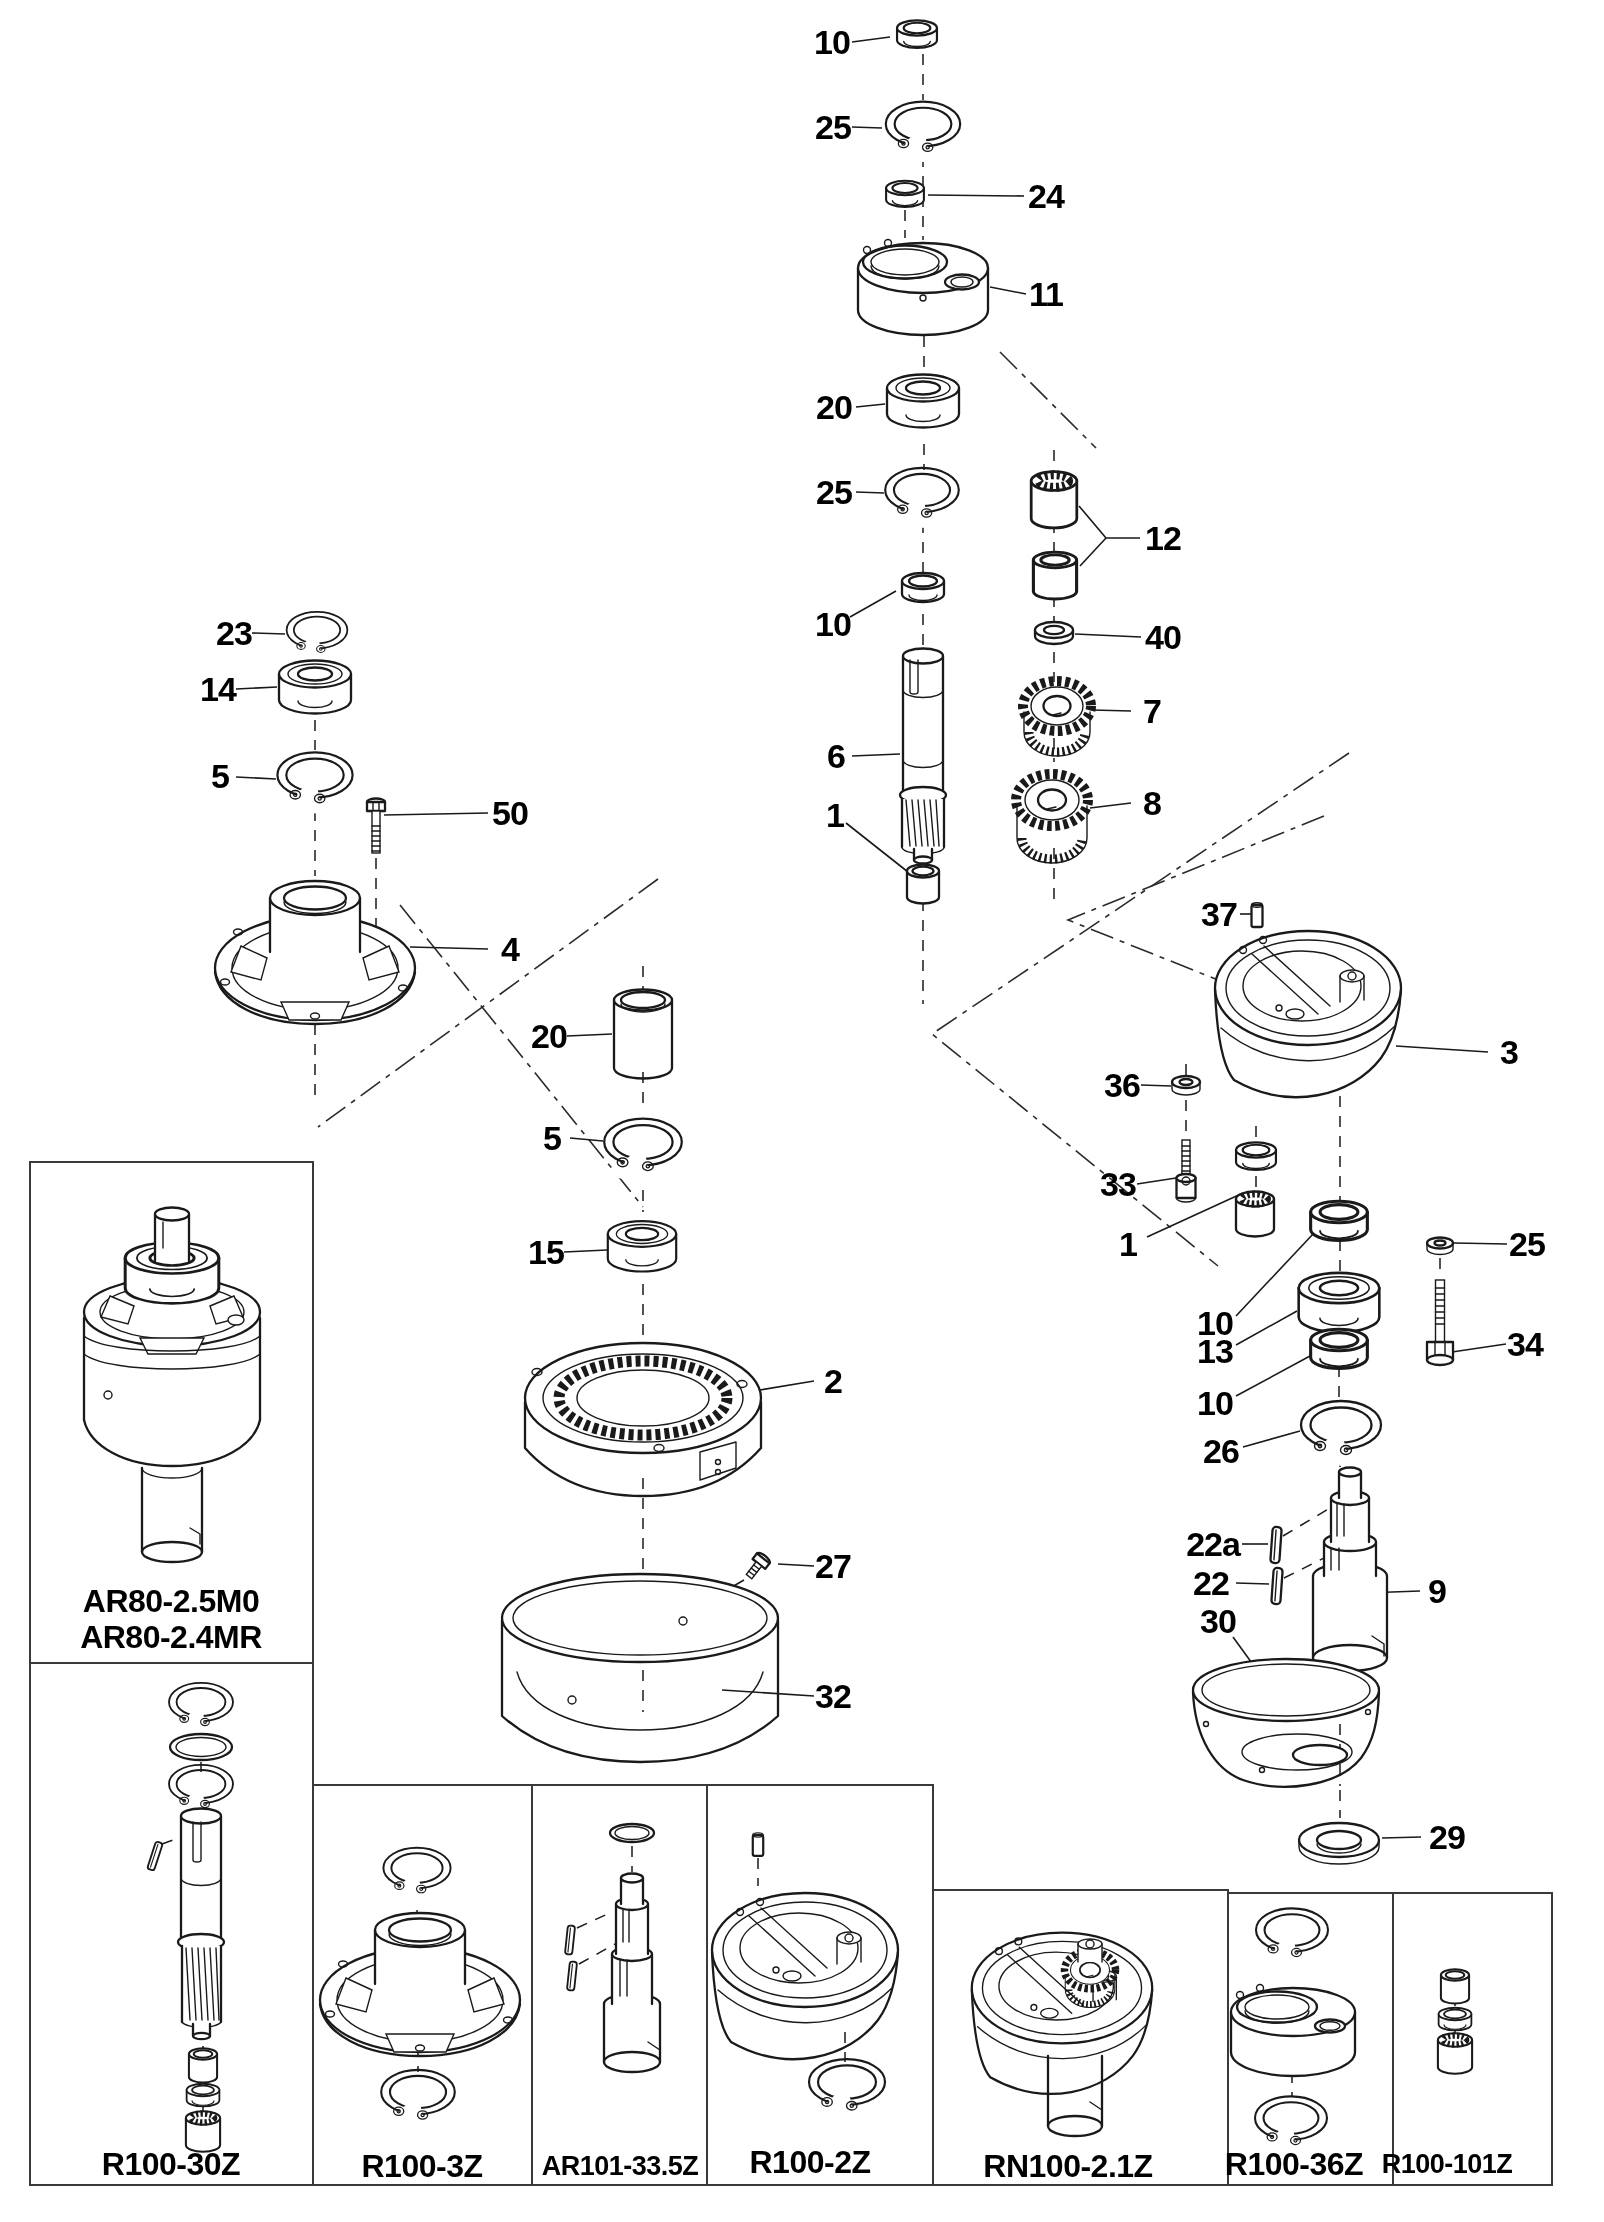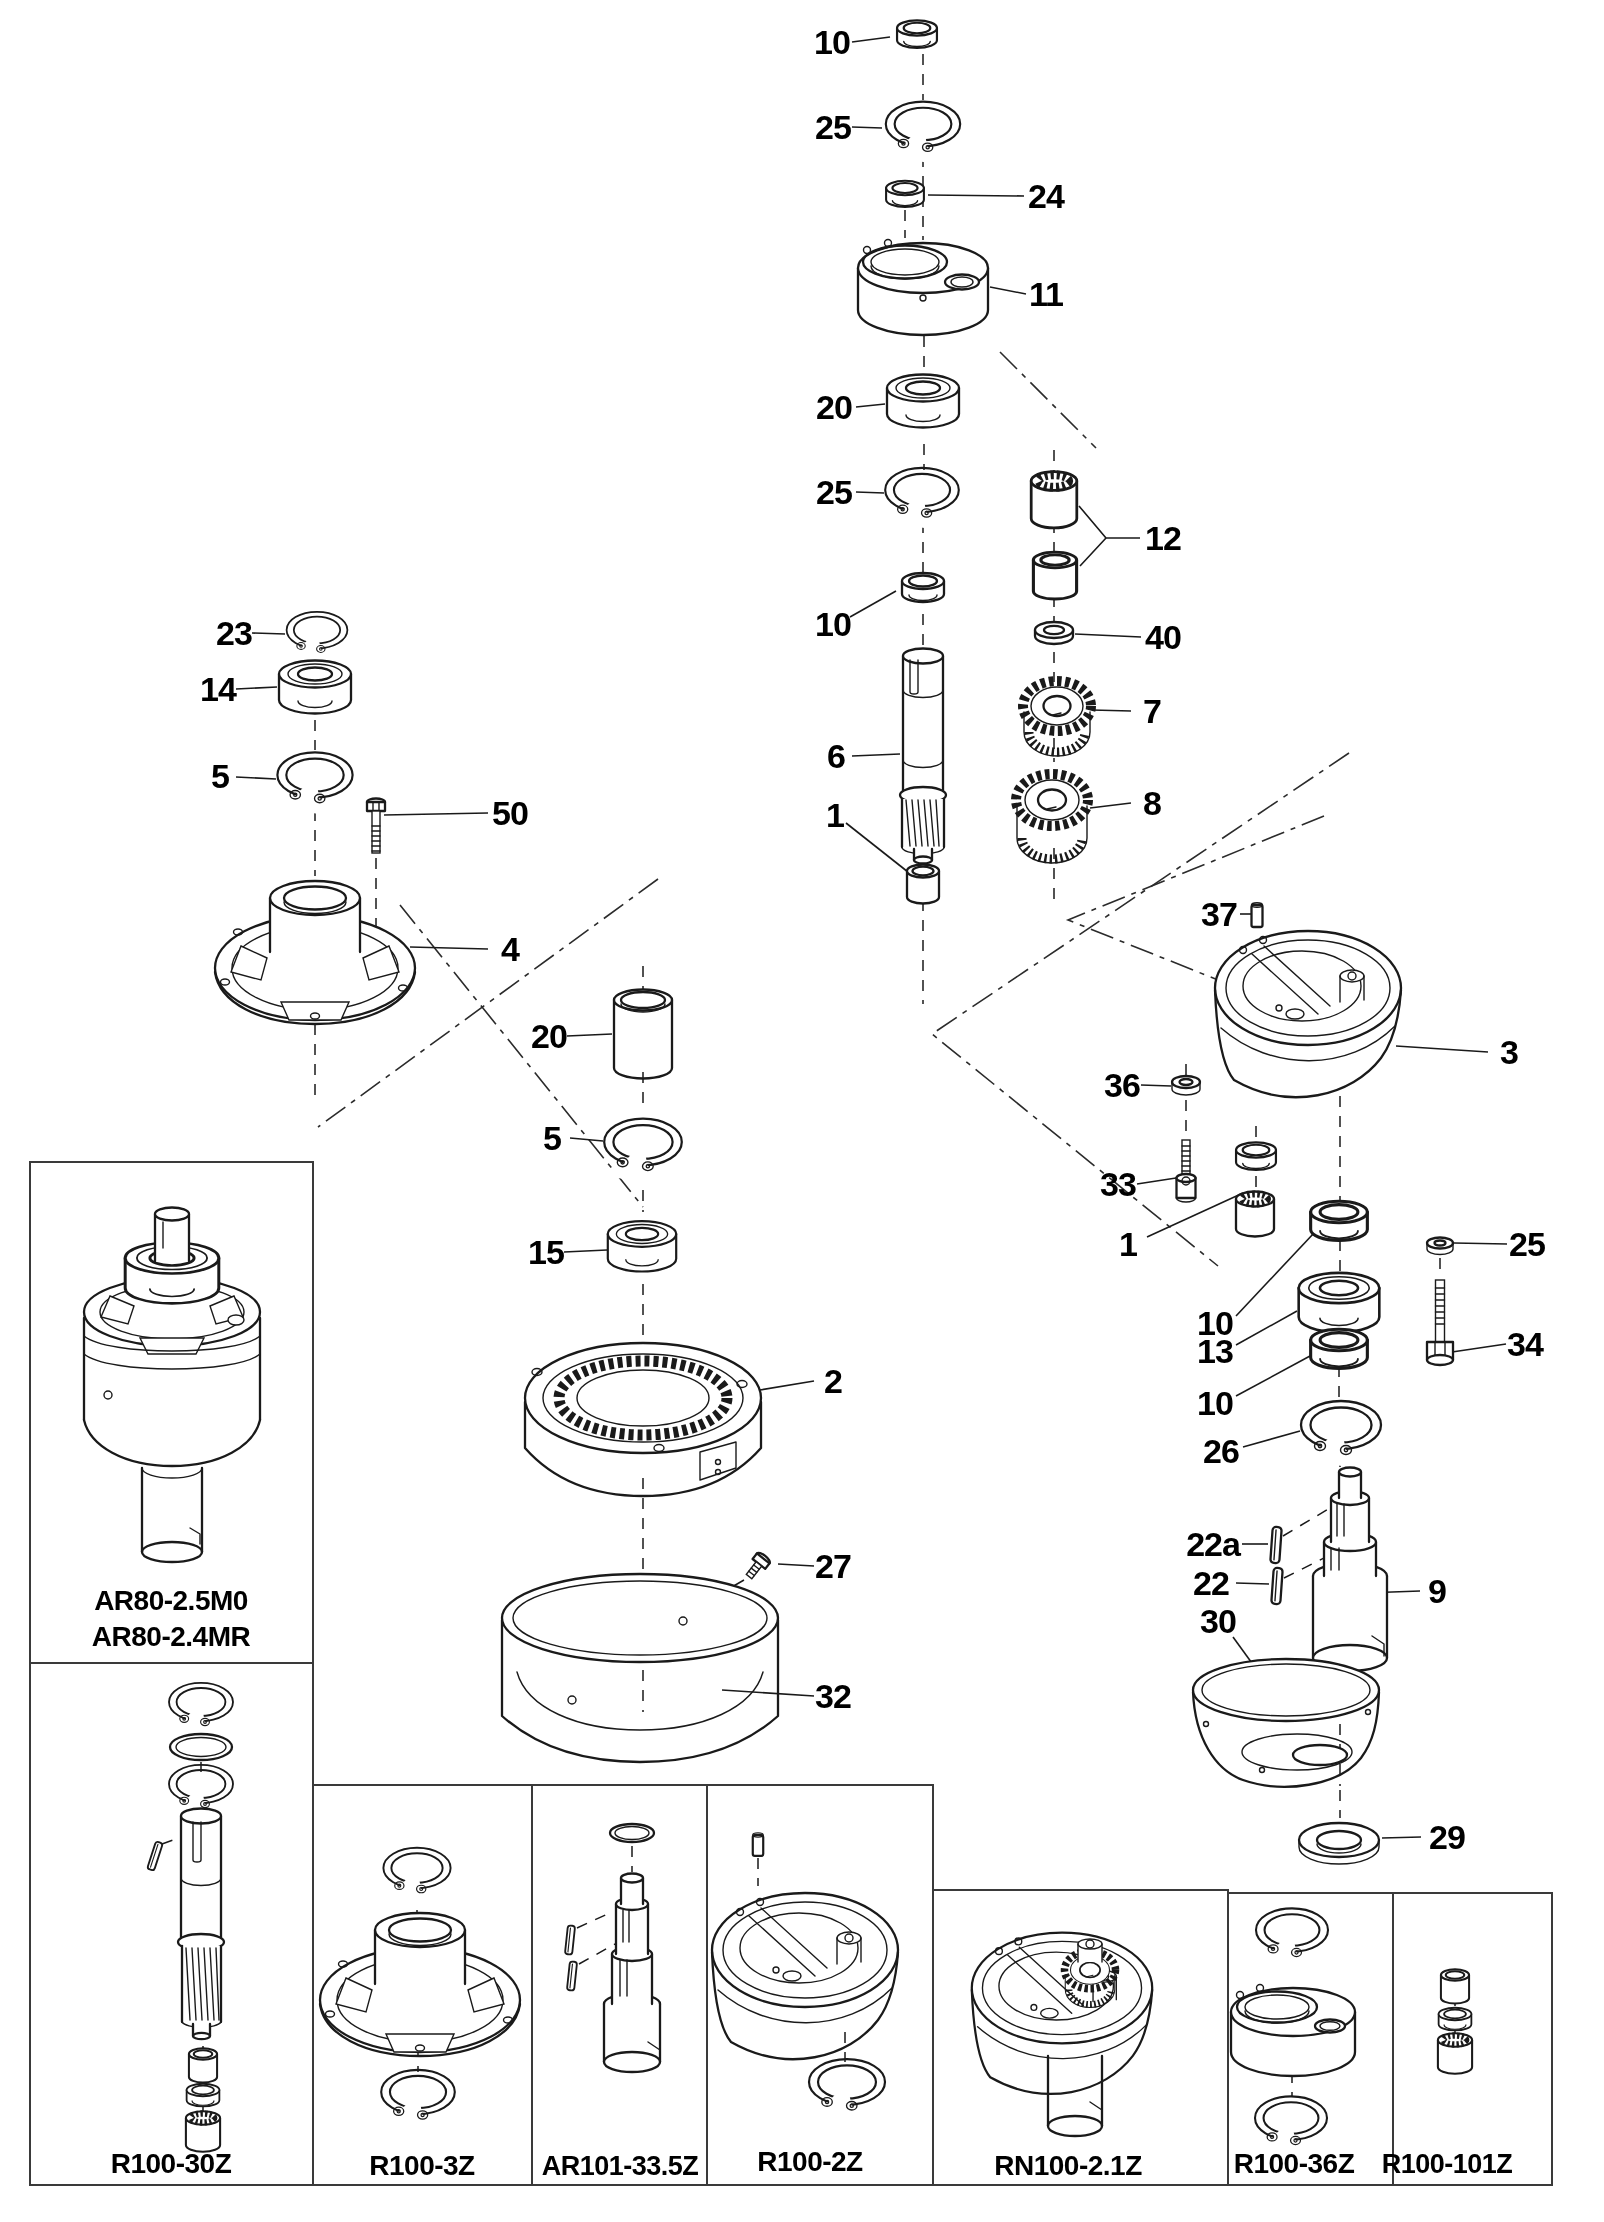--- a/index.html
+++ b/index.html
@@ -16,21 +16,21 @@
   .ax {stroke:#1a1a1a;stroke-width:1.5;stroke-dasharray:11 9;fill:none;}
   .ph {stroke:#2b2b2b;stroke-width:1.6;stroke-dasharray:24 7 5 7;fill:none;}
   .teeth {fill:none;stroke:#1a1a1a;stroke-width:10;stroke-dasharray:4.6 3.6;}
   .teeth2{fill:none;stroke:#1a1a1a;stroke-width:11;stroke-dasharray:5 4;}
   .hatch {fill:none;stroke:#1a1a1a;stroke-width:9;stroke-dasharray:2.4 3;}
   .nd {fill:none;stroke:#1a1a1a;stroke-width:7;stroke-dasharray:2.6 2.4;}
   .box{fill:none;stroke:#3a3a3a;stroke-width:2;}
   
   .callout{position:absolute;transform:translate(-50%,-50%);font-size:34px;font-weight:800;
            color:#000;letter-spacing:-1px;white-space:nowrap;}
-  .kit-label{position:absolute;transform:translate(-50%,-50%);font-size:28px;font-weight:800;
+  .kit-label{position:absolute;transform:translate(-50%,-50%);font-size:32px;font-weight:800;
            color:#000;white-space:nowrap;letter-spacing:-0.5px;}
   .kit-label.small{font-size:27px;}
 </style>
 </head>
 <body>
 
 <div class="page">
 
 <svg class="art" width="1604" height="2222" viewBox="0 0 1604 2222">
 

